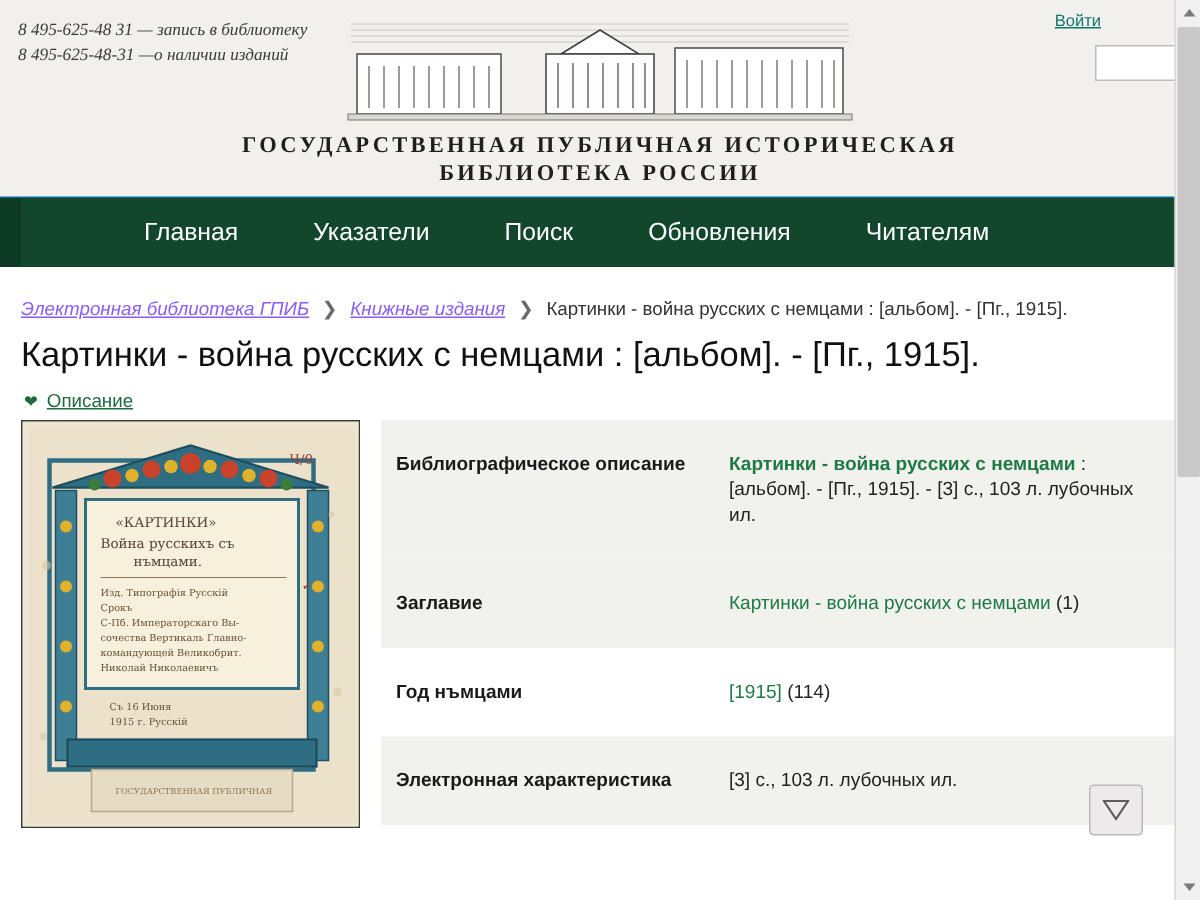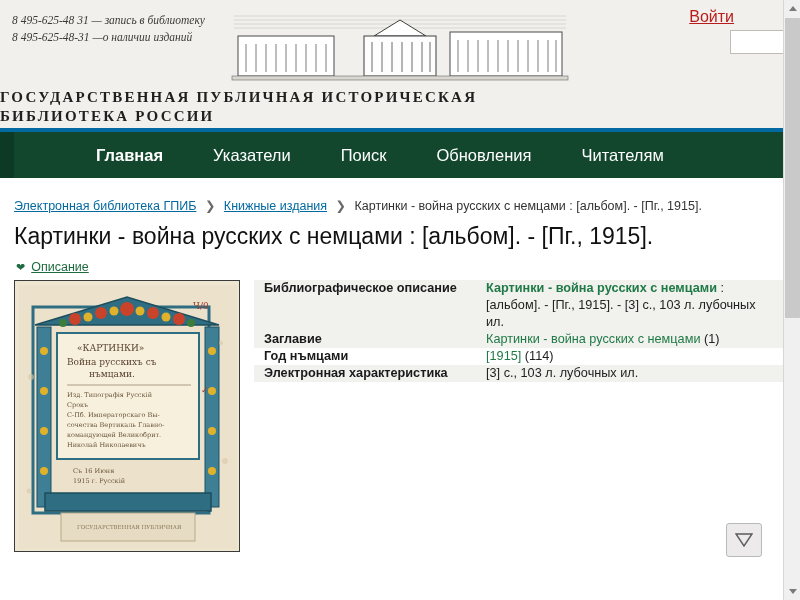--- a/index.html
+++ b/index.html
@@ -15,36 +15,36 @@
     width: 800px; height: 600px;
     background: #ffffff;
     overflow: hidden;
   }
 
   
   .topbar {
     position: relative;
     height: 132px;
     background: #f1f0ec;
-    border-bottom: 4px solid #0369a1;
+    border-bottom: 1px solid #0369a1;
   }
   .phones {
     position: absolute;
     left: 12px; top: 12px;
     font-family: "Liberation Serif", serif;
     font-style: italic;
     font-size: 11.5px;
     color: #3a3a3a;
     line-height: 17px;
   }
   .login-link {
     position: absolute;
     right: 66px; top: 8px;
-    font-size: 16px;
-    color: #b91c1c;
+    font-size: 11px;
+    color: #0f766e;
     text-decoration: underline;
     cursor: pointer;
   }
   .search-box {
     position: absolute;
     right: 8px; top: 30px;
     width: 62px; height: 24px;
     background: #ffffff;
     border: 1px solid #bdbdb6;
   }
@@ -64,20 +64,21 @@
   }
   .emblem {
     display: inline-block;
     width: 352px; height: 74px;
     position: relative;
   }
   .emblem svg { display: block; }
   .site-title {
     position: absolute;
     left: 0; right: 0; top: 88px;
+    text-align: center;
     font-family: "Liberation Serif", serif;
     font-weight: bold;
     font-size: 15px;
     letter-spacing: 2.2px;
     color: #1f1f1f;
     line-height: 19px;
   }
 
   
   .nav-wrap {
@@ -105,32 +106,33 @@
     align-items: center;
     padding-left: 96px;
     gap: 50px;
   }
   .nav-item {
     color: #ffffff;
     font-size: 16.5px;
     cursor: pointer;
     white-space: nowrap;
   }
-  .nav-item.active { font-weight: bold; text-align: center; }
+  .nav-item.active { font-weight: normal; text-align: center; }
 
   
   .breadcrumb {
     padding: 10px 0 0 14px;
     font-size: 12.5px;
     color: #333333;
   }
   .crumb-link {
-    color: #0369a1;
+    color: #8b5cf6;
     text-decoration: underline;
     cursor: pointer;
+    font-style: italic;
   }
   .crumb-sep {
     color: #6a6a6a;
     margin: 0 5px;
   }
   .crumb-current { color: #333333; }
 
   
   .page-title {
     padding: 8px 14px 0 14px;
@@ -174,21 +176,21 @@
     width: 530px;
     overflow: hidden;
   }
   table.meta {
     border-collapse: collapse;
     width: 100%;
     table-layout: fixed;
   }
   table.meta td {
     vertical-align: top;
-    padding: 0 10px;
+    padding: 21px 10px;
     font-size: 12.7px;
     line-height: 17px;
   }
   table.meta tr { background: #ffffff; }
   table.meta tr.alt { background: #f1f1ee; }
   td.lbl {
     width: 222px;
     color: #1a1a1a;
     font-weight: bold;
   }

